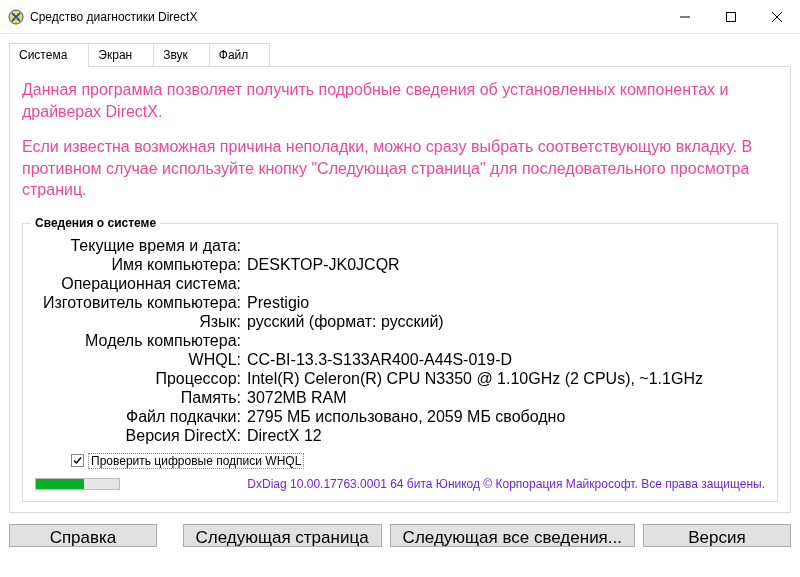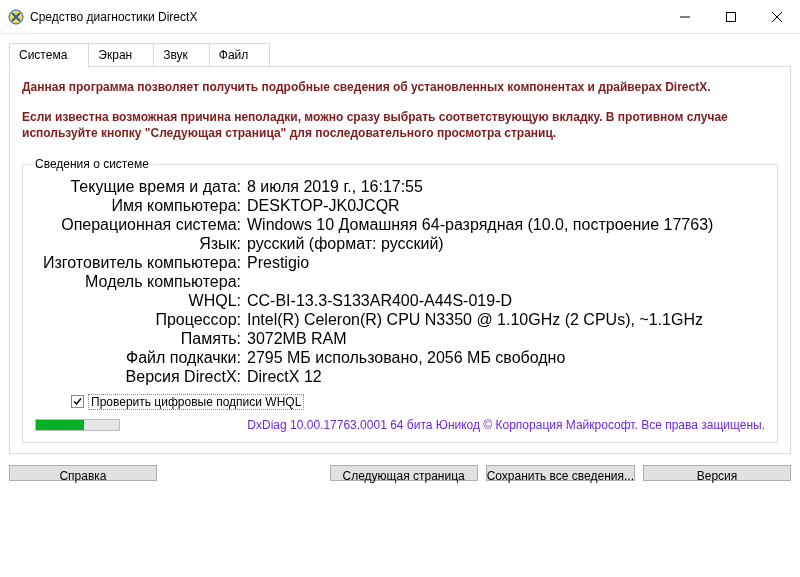--- a/index.html
+++ b/index.html
@@ -51,21 +51,21 @@
       margin-bottom: -1px;
       z-index: 3;
     }
     .tab + .tab { margin-left: -1px; }
     .tabpanel {
       border: 1px solid #d9d9d9;
       padding: 12px 12px 10px 12px;
       position: relative;
       top: -1px;
     }
-    .intro { font-size: 12px; color: #7f1d1d; line-height: 1.35; font-weight: bold; }
+    .intro { font-size: 16px; color: #ec4899; line-height: 1.35; }
     .intro p + p { margin-top: 14px; }
     .sysinfo-group {
       border: 1px solid #dcdcdc;
       margin-top: 22px;
       padding: 12px 12px 10px 12px;
       position: relative;
     }
     .info-row {
       display: flex;
       line-height: 19px;
@@ -121,26 +121,26 @@
     .button-row {
       display: flex;
       margin-top: 10px;
       gap: 8px;
       align-items: center;
     }
     .spacer { flex: 1; }
     .btn {
       border: 1px solid #adadad;
       background: #e1e1e1;
-      padding: 4px 0;
-      font-size: 12px;
+      padding: 4px 12px;
+      font-size: 17px;
       font-family: inherit;
       text-align: center;
       min-width: 148px;
-      height: 16px;
+      height: 23px;
       line-height: 1;
     }
   </style>
 </head>
 <body>
 
 <div class="titlebar">
   <span class="titlebar-icon">
     <svg viewBox="0 0 16 16">
       <circle cx="8" cy="8" r="7" fill="#ffd54a" stroke="#1b5fb3" stroke-width="1"></circle>
@@ -175,60 +175,58 @@
     <div class="tab">Файл</div>
   </div>
 
   <div class="tabpanel">
     <div class="intro">
       <p>Данная программа позволяет получить подробные сведения об установленных компонентах и драйверах DirectX.</p>
       <p>Если известна возможная причина неполадки, можно сразу выбрать соответствующую вкладку. В противном случае используйте кнопку "Следующая страница" для последовательного просмотра страниц.</p>
     </div>
 
     <div class="sysinfo-group">
-      <div class="legend" style="position:absolute;top:-8px;left:8px;background:#fff;padding:0 4px;">Сведения о системе</div>
+      <div class="legend" style="position:absolute;top:-8px;left:8px;background:#fff;padding:0 4px;font-weight:bold;">Сведения о системе</div>
 
       <div class="info-row">
         <div class="info-label">Текущие время и дата:</div>
-        <div class="info-value">8 июля 2019 г., 16:17:55</div>
       </div>
       <div class="info-row">
         <div class="info-label">Имя компьютера:</div>
         <div class="info-value">DESKTOP-JK0JCQR</div>
       </div>
       <div class="info-row">
         <div class="info-label">Операционная система:</div>
-        <div class="info-value">Windows 10 Домашняя 64-разрядная (10.0, построение 17763)</div>
+      </div>
+      <div class="info-row">
+        <div class="info-label">Изготовитель компьютера:</div>
+        <div class="info-value">Prestigio</div>
       </div>
       <div class="info-row">
         <div class="info-label">Язык:</div>
         <div class="info-value">русский (формат: русский)</div>
       </div>
       <div class="info-row">
-        <div class="info-label">Изготовитель компьютера:</div>
-        <div class="info-value">Prestigio</div>
-      </div>
-      <div class="info-row">
         <div class="info-label">Модель компьютера:</div>
       </div>
       <div class="info-row">
         <div class="info-label">WHQL:</div>
         <div class="info-value">CC-BI-13.3-S133AR400-A44S-019-D</div>
       </div>
       <div class="info-row">
         <div class="info-label">Процессор:</div>
         <div class="info-value">Intel(R) Celeron(R) CPU N3350 @ 1.10GHz (2 CPUs), ~1.1GHz</div>
       </div>
       <div class="info-row">
         <div class="info-label">Память:</div>
         <div class="info-value">3072MB RAM</div>
       </div>
       <div class="info-row">
         <div class="info-label">Файл подкачки:</div>
-        <div class="info-value">2795 МБ использовано, 2056 МБ свободно</div>
+        <div class="info-value">2795 МБ использовано, 2059 МБ свободно</div>
       </div>
       <div class="info-row">
         <div class="info-label">Версия DirectX:</div>
         <div class="info-value">DirectX 12</div>
       </div>
 
       <div class="whql-row">
         <span class="checkbox">
           <svg width="11" height="11" viewBox="0 0 11 11">
               <path d="M2 5.5 L4.5 8 L9 2.5" fill="none" stroke="#000" stroke-width="1.4"></path>
@@ -243,16 +241,16 @@
         </div>
         <div class="footer-text">DxDiag 10.00.17763.0001 64 бита Юникод © Корпорация Майкрософт. Все права защищены.</div>
       </div>
     </div>
   </div>
 
   <div class="button-row">
     <button class="btn">Справка</button>
     <div class="spacer"></div>
     <button class="btn">Следующая страница</button>
-    <button class="btn">Сохранить все сведения...</button>
+    <button class="btn">Следующая все сведения...</button>
     <button class="btn">Версия</button>
   </div>
 </div>
 
 </body></html>

